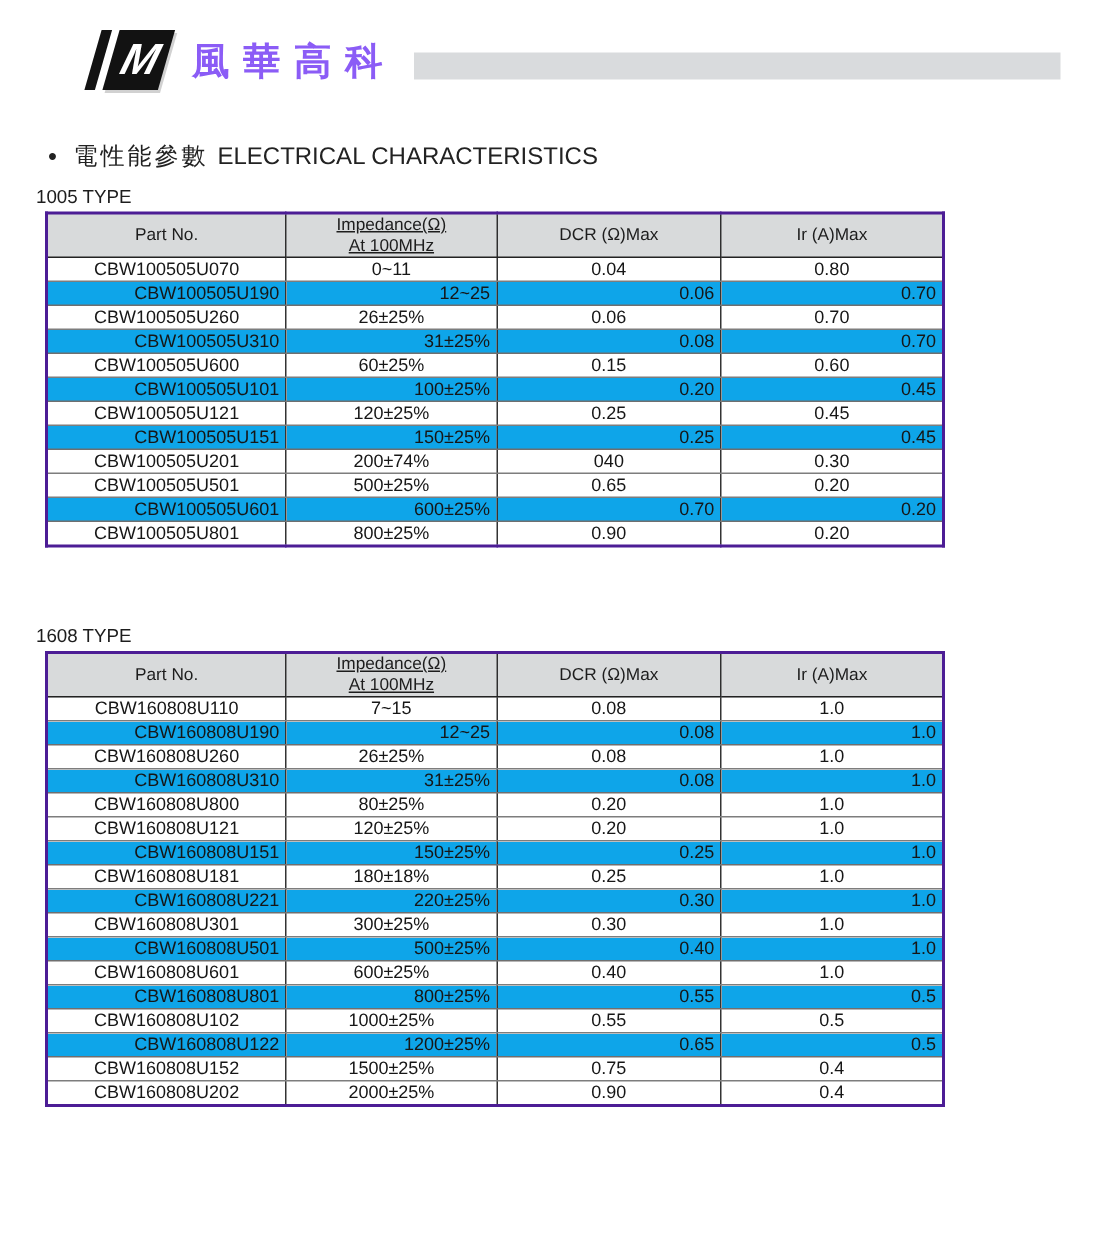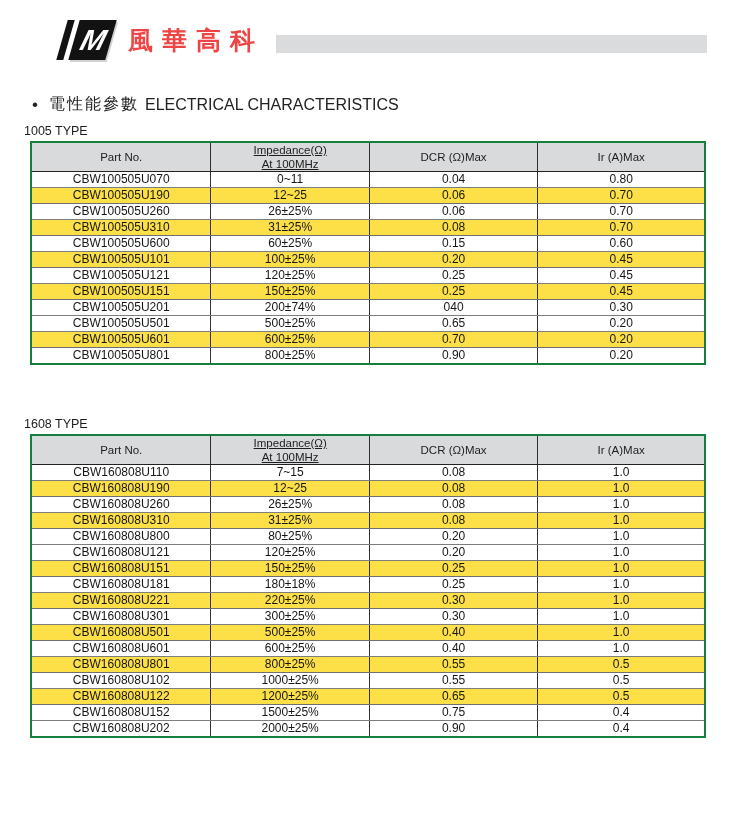--- a/index.html
+++ b/index.html
@@ -36,21 +36,21 @@
   }
   .logo-m {
     color: #ffffff; font-weight: 700; font-style: italic;
     font-size: 29px; line-height: 1;
     transform: translateX(1px);
   }
   .brand-name {
     margin-left: 14px;
     font-size: 25px; font-weight: 700;
     letter-spacing: 9px; white-space: nowrap;
-    color: #ef4444;
+    color: #8b5cf6;
   }
   .brand-bar {
     flex: 1 1 auto;
     height: 18px;
     background: #d9dbdd;
     margin-left: 12px;
     margin-top: 8px;
   }
 
   
@@ -64,25 +64,25 @@
   .heading .cn { letter-spacing: 2px; margin-right: 6px; }
 
   
   .type-title {
     margin: 9px 0 3px 24px;
     font-size: 12.5px; color: #1d1d1d;
   }
   .section-1608 .type-title { margin-top: 52px; }
 
   table.spec-table {
-    width: 676px;
+    width: 600px;
     margin-left: 30px;
     border-collapse: collapse;
     table-layout: fixed;
-    border: 2px solid #15803d;
+    border: 2px solid #4c1d95;
   }
   col.c-part { width: 26.7%; }
   col.c-imp  { width: 23.5%; }
   col.c-dcr  { width: 25.0%; }
   col.c-ir   { width: 24.8%; }
 
   .spec-table th {
     background: #d8dadb;
     font-weight: 400;
     font-size: 11.5px;
@@ -104,23 +104,24 @@
     line-height: 15px;
     border-top: 1px solid #7d7d7d;
     border-bottom: 1px solid #7d7d7d;
     border-left: 1px solid #333333;
     border-right: 1px solid #333333;
     color: #161616;
     white-space: nowrap;
     overflow: hidden;
   }
   tr.striped td {
-    background: #fde047;
+    background: #0ea5e9;
     border-top: 1px solid #6f6f6f;
     border-bottom: 1px solid #6f6f6f;
+    text-align: right;
   }
 </style>
 </head>
 <body>
 
 <header class="brand-row">
   <div class="logo-mark">
     <span class="logo-slash"></span>
     <span class="logo-box">
       <span class="logo-m">M</span>

